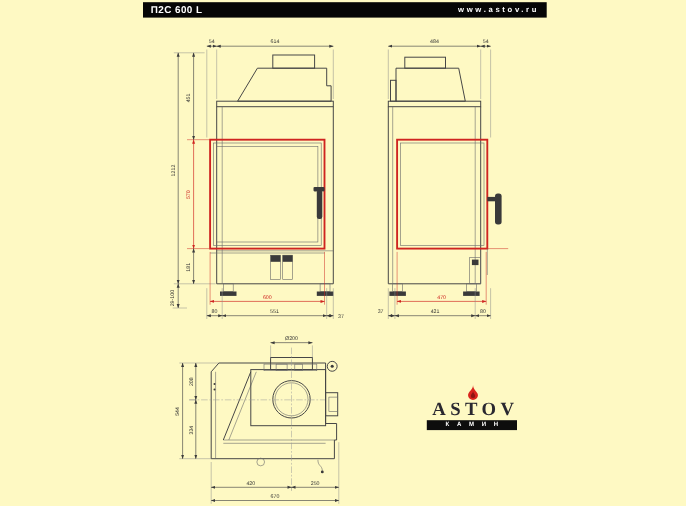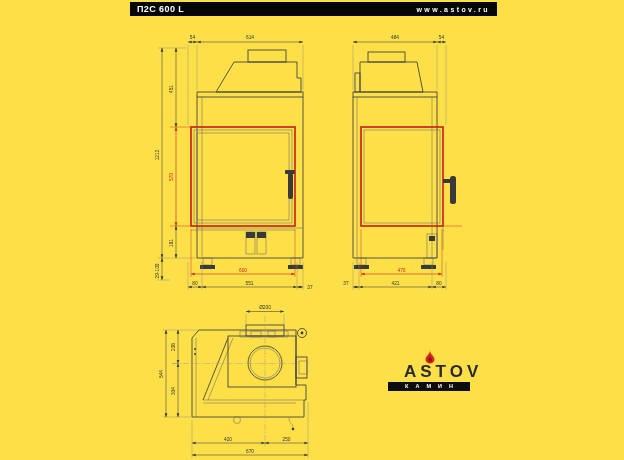--- a/index.html
+++ b/index.html
@@ -1,27 +1,27 @@
 <!DOCTYPE html>
 <html><head>
 <meta charset="utf-8">
 <style>
   html,body{margin:0;padding:0;background:#ffffff;}
-  #page{position:relative;width:624px;height:460px;background:#fde047;overflow:hidden;
+  #page{position:relative;width:624px;height:460px;background:#fef9c3;overflow:hidden;
         font-family:"Liberation Sans",sans-serif;}
   #topbar{position:absolute;left:130px;top:2px;width:367px;height:14px;background:#060606;
           display:flex;align-items:center;justify-content:space-between;}
   #topbar .model{color:#ffffff;font-size:9px;font-weight:bold;padding-left:7px;letter-spacing:.4px;}
   #topbar .site{color:#ffffff;font-size:7px;font-weight:bold;letter-spacing:2.4px;padding-right:7px;}
   #drawing{position:absolute;left:0;top:0;}
   #logo{position:absolute;left:388px;top:350px;width:82px;text-align:center;}
   #logo .flame{position:relative;height:13px;}
   #logo .flame svg{position:absolute;left:36px;top:0;}
   #logo .brand{font-size:17px;font-weight:bold;color:#2a2830;letter-spacing:4px;line-height:17px;
-               font-family:Liberation Sans, sans-serif;margin-left:16px;}
+               font-family:Liberation Serif, serif;margin-left:5px;}
   #logo .bar{margin-top:2px;background:#0d0d0d;height:9px;line-height:9px;color:#ffffff;
              font-size:5.5px;font-weight:bold;letter-spacing:7px;text-indent:7px;}
   svg text{font-family:"Liberation Sans",sans-serif;fill:#333;}
   .dtxt{font-size:4.8px;text-anchor:middle;}
   .rtxt{font-size:4.8px;text-anchor:middle;fill:#cf2420;}
   .oline{stroke:#454545;stroke-width:0.9;fill:none;}
   .iline{stroke:#6a6a6a;stroke-width:0.55;fill:none;}
   .dim{stroke:#4a4a4a;stroke-width:0.6;fill:none;}
   .rdim{stroke:#cf2420;stroke-width:0.6;fill:none;}
   .ext{stroke:#8a8a8a;stroke-width:0.45;fill:none;}

